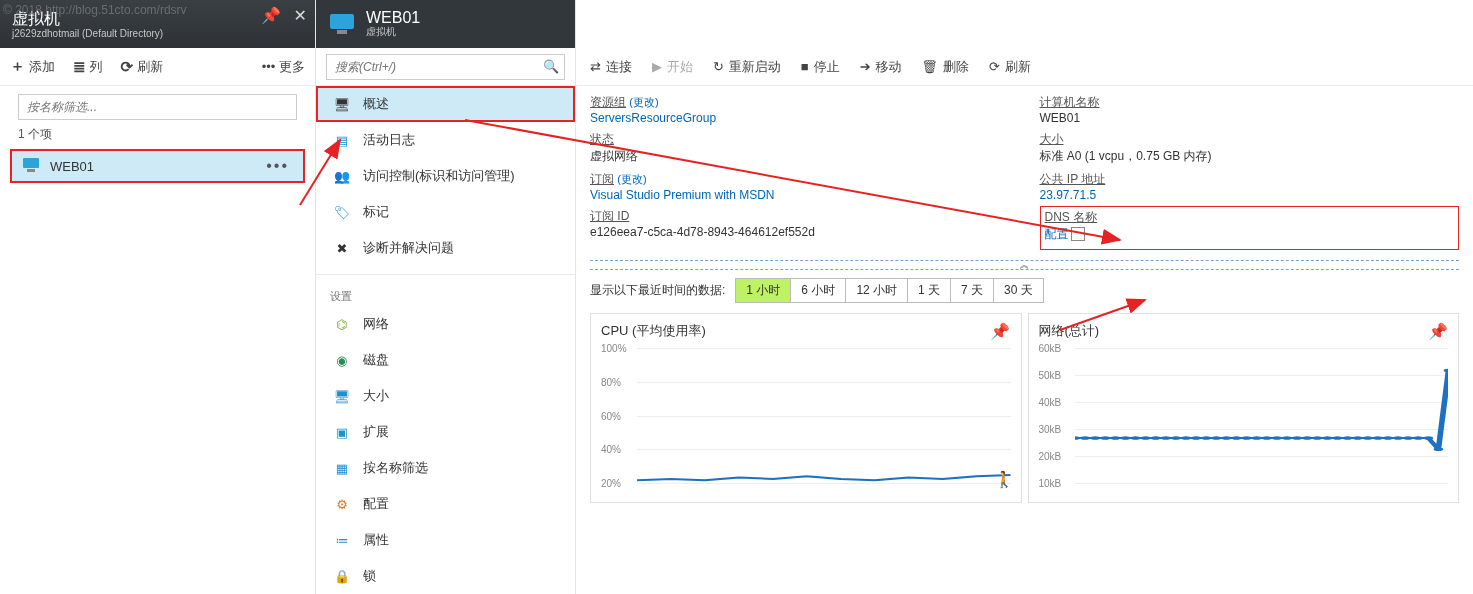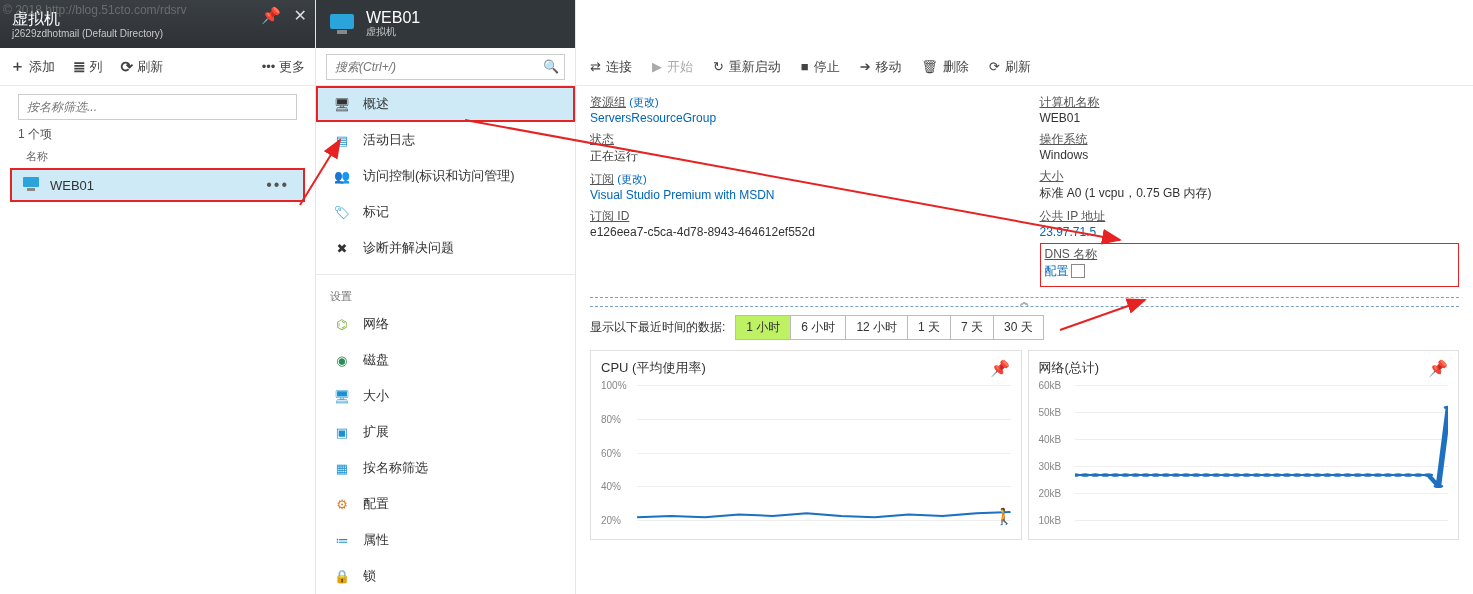--- a/index.html
+++ b/index.html
@@ -115,21 +115,20 @@
     <span class="cmd">
         <span class="glyph">⟳</span>
         <span>刷新</span>
       </span>
     <span class="cmd" style="margin-left:auto;">••• 更多</span>
   </div>
   <div class="filter-box">
     <input placeholder="按名称筛选..." style="">
   </div>
   <div class="count">1 个项</div>
-  <div class="th-name">名称</div>
   <div class="vm-list">
     <div class="vm-row">
       <span class="vm-ico">
         <svg class="vm-glyph" width="18" height="16" viewBox="0 0 18 16">
             <rect class="body" x="1" y="1" width="16" height="10" rx="1"></rect>
             <rect class="base" x="5" y="12" width="8" height="3"></rect>
           </svg>
       </span>
       <span>WEB01</span>
       <span class="dots">•••</span>
@@ -241,27 +240,26 @@
       </span>
     <span class="rcmd">
         <span class="glyph">⟳</span>
         <span>刷新</span>
       </span>
   </div>
 
   <div class="props">
     <div class="props-col">
       <div class="prop"><span class="lab">资源组</span> <a class="link edit">(更改)</a><br><a class="link">ServersResourceGroup</a></div>
-      <div class="prop"><span class="lab">状态</span><br><span class="val">正在运行</span></div>
+      <div class="prop"><span class="lab">状态</span><br><span class="val">虚拟网络</span></div>
       <div class="prop"><span class="lab">订阅</span> <a class="link edit">(更改)</a><br><a class="link">Visual Studio Premium with MSDN</a></div>
       <div class="prop"><span class="lab">订阅 ID</span><br><span class="val">e126eea7-c5ca-4d78-8943-464612ef552d</span></div>
     </div>
     <div class="props-col">
       <div class="prop"><span class="lab">计算机名称</span><br><span class="val">WEB01</span></div>
-      <div class="prop"><span class="lab">操作系统</span><br><span class="val">Windows</span></div>
       <div class="prop"><span class="lab">大小</span><br><span class="val">标准 A0 (1 vcpu，0.75 GB 内存)</span></div>
       <div class="prop"><span class="lab">公共 IP 地址</span><br><a class="link">23.97.71.5</a></div>
       <div class="prop dns-box"><span class="lab">DNS 名称</span><br><a class="link">配置</a><span class="copy-ico"></span></div>
     </div>
   </div>
   <div class="collapse-bar">
       <span>︽</span>
     </div>
 
   <div class="time-row">

